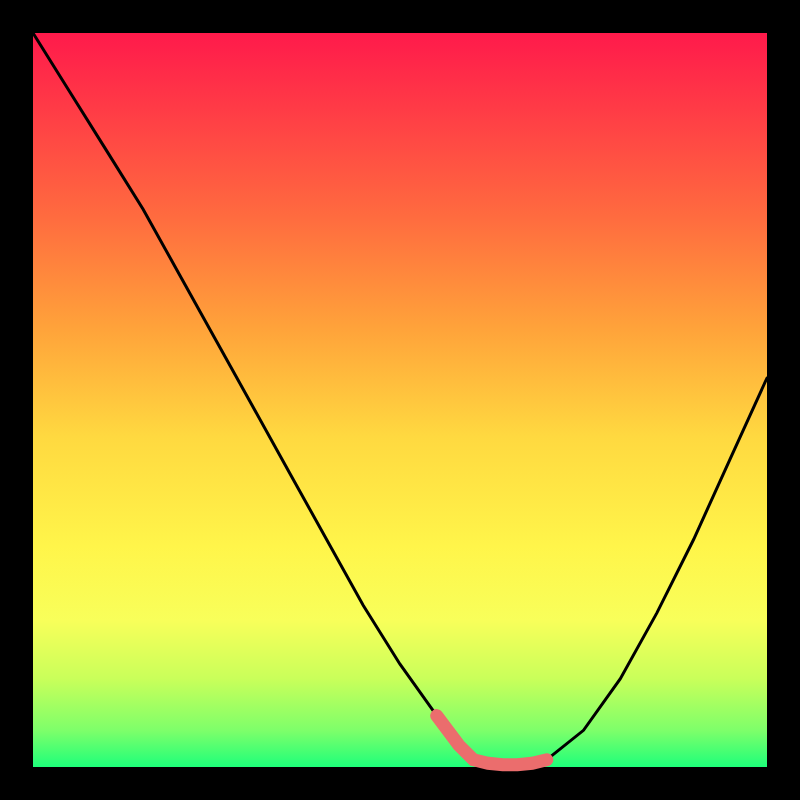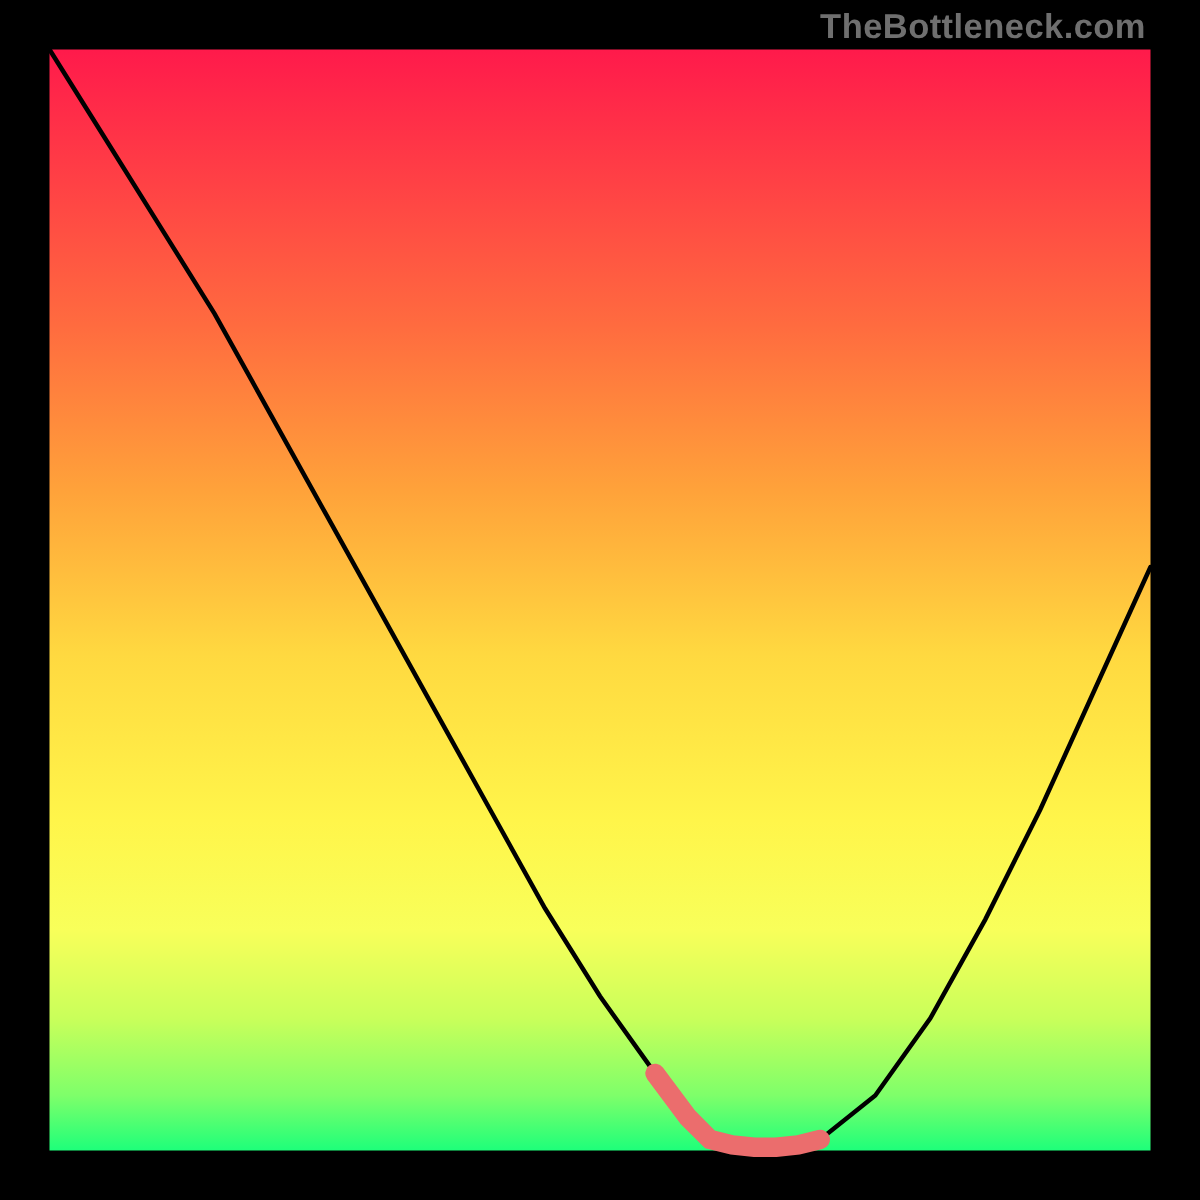--- a/index.html
+++ b/index.html
@@ -59,14 +59,13 @@
 <body>
 
 <div class="frame">
   <div class="plot"></div>
 
   <svg class="curve" viewBox="0 0 734 734" preserveAspectRatio="none">
     <path id="main-curve" fill="none" stroke="#000" stroke-width="3" stroke-linecap="round" d="M0.0 0.0 L36.7 58.7 L73.4 117.4 L110.1 176.2 L146.8 242.2 L183.5 308.3 L220.2 374.3 L256.9 440.4 L293.6 506.5 L330.3 572.5 L367.0 631.2 L403.7 682.6 L425.7 712.0 L440.4 726.7 L455.1 730.3 L469.8 731.8 L484.4 731.8 L499.1 730.3 L513.8 726.7 L550.5 697.3 L587.2 645.9 L623.9 579.9 L660.6 506.5 L697.3 425.7 L734.0 345.0"></path>
     <path id="highlight-band" fill="none" stroke="#eb6d6d" stroke-width="13" stroke-linecap="round" d="M403.7 682.6 L425.7 712.0 L440.4 726.7 L455.1 730.3 L469.8 731.8 L484.4 731.8 L499.1 730.3 L513.8 726.7"></path>
   </svg>
 
-  <div class="watermark">TheBottleneck.com</div>
 </div>
 
 </body></html>

